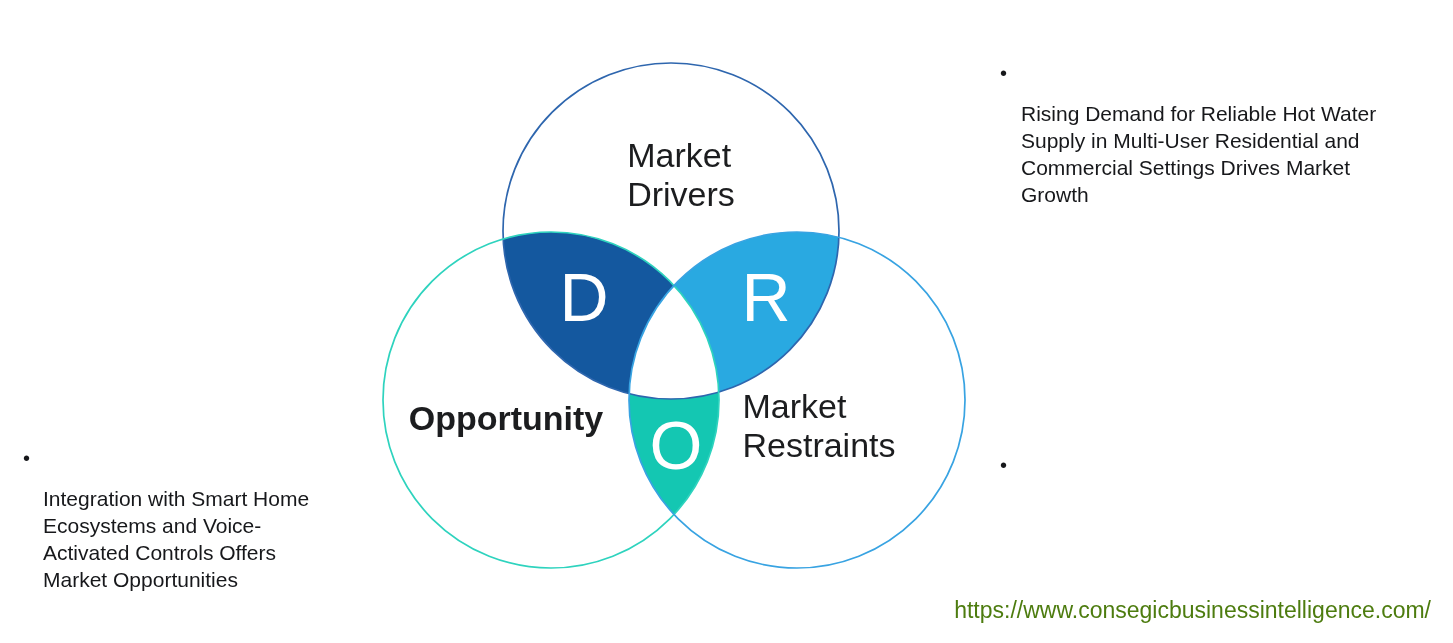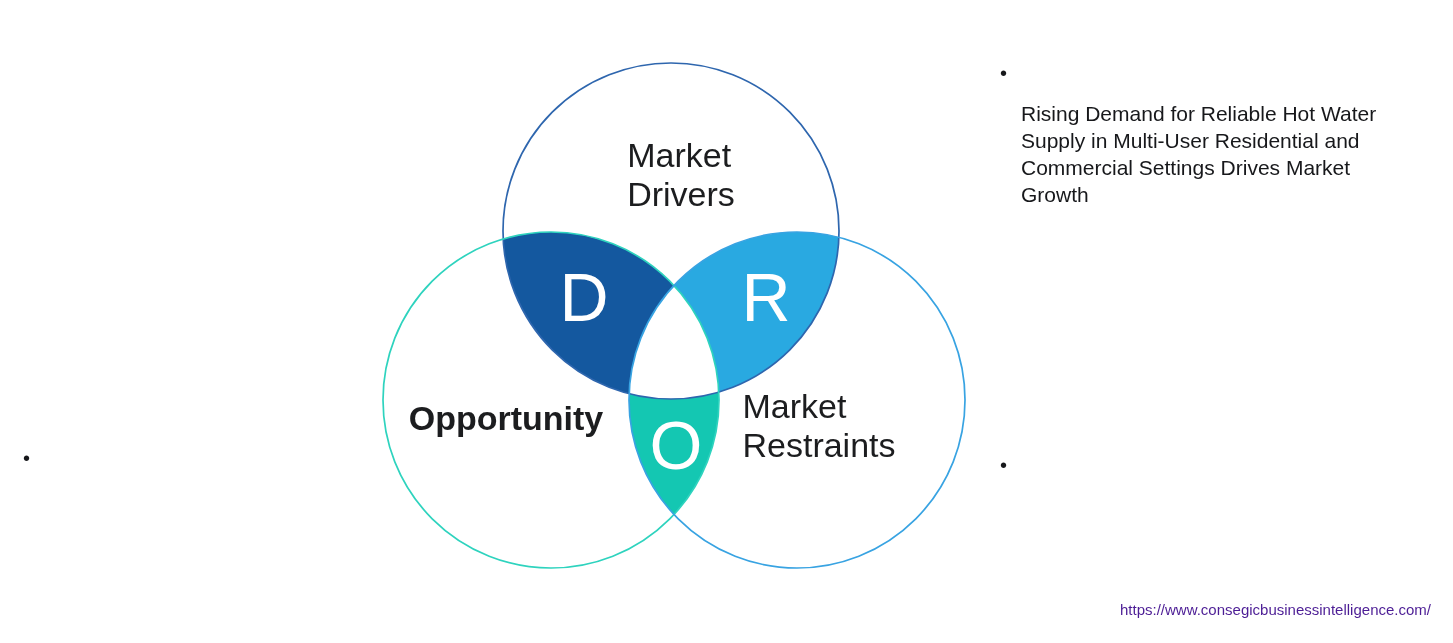--- a/index.html
+++ b/index.html
@@ -40,23 +40,23 @@
     flex: 0 0 auto;
     width: 21px;
     font-size: 20px;
   }
   .bullet-text { white-space: pre-line; margin-top: 40px; }
 
   .source-url {
     position: absolute;
     top: 598px;
     right: 22px;
-    font-size: 15px;
+    font-size: 23px;
     line-height: 24px;
-    color: #4c1d95;
+    color: #4d7c0f;
     text-align: center;
   }
 </style>
 </head>
 <body>
 
 <svg class="venn" width="1453" height="643" viewBox="0 0 1453 643">
   <defs>
     <clipPath id="clipTop">
         <circle cx="671" cy="231" r="168"></circle>
@@ -104,19 +104,23 @@
 <div class="bullet-item" style="left:1000px; top:60px; width:440px;">
   <span class="bullet-marker">•</span>
   <span class="bullet-text">Rising Demand for Reliable Hot Water
 Supply in Multi-User Residential and
 Commercial Settings Drives Market
 Growth</span>
 </div>
 
 <div class="bullet-item" style="left:23px; top:445px; width:340px;">
   <span class="bullet-marker" style="width:20px;">•</span>
+  <span class="bullet-text">Integration with Smart Home
+Ecosystems and Voice-
+Activated Controls Offers
+Market Opportunities</span>
 </div>
 
 <div class="bullet-item" style="left:1000px; top:452px; width:440px;">
   <span class="bullet-marker">•</span>
 </div>
 
 <div class="source-url">https://www.consegicbusinessintelligence.com/</div>
 
 </body></html>

